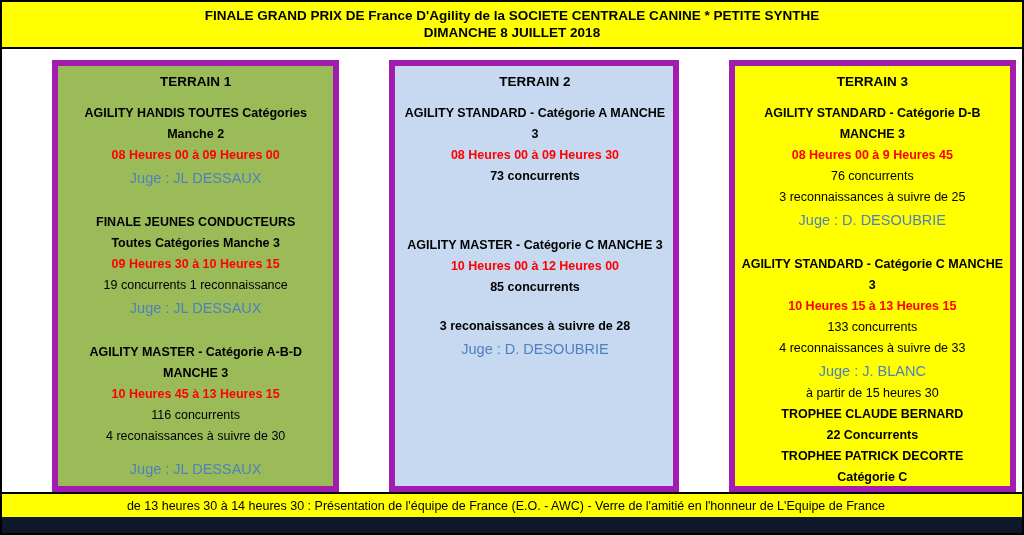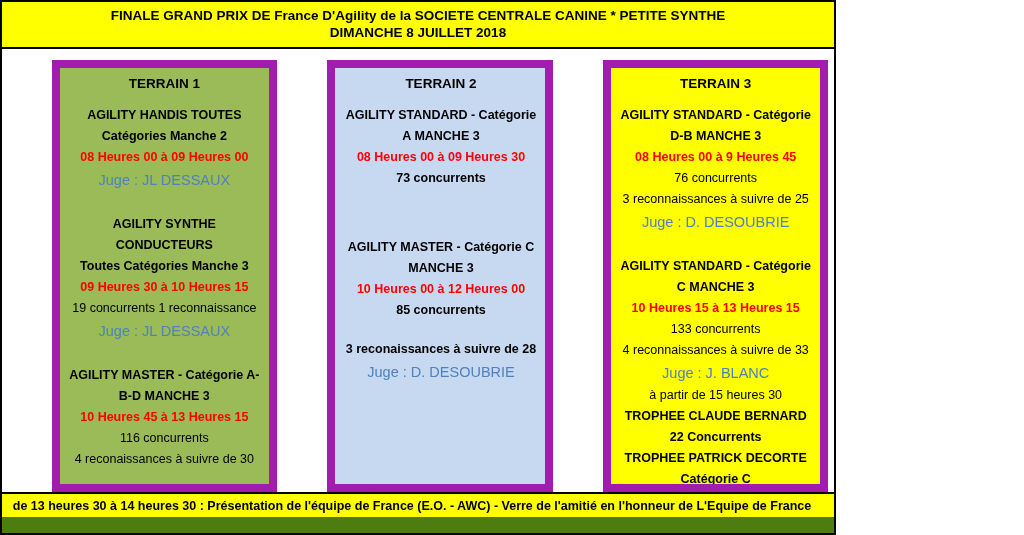--- a/index.html
+++ b/index.html
@@ -8,25 +8,25 @@
   }
   body {
     width: 1024px;
     height: 535px;
     background: #ffffff;
     font-family: "Liberation Sans", sans-serif;
     overflow: hidden;
   }
   .page {
     position: relative;
-    width: 836px;
+    width: 1024px;
     height: 535px;
     box-sizing: border-box;
     border: 2px solid #000000;
-    background: #4d7c0f;
+    background: #0f172a;
   }
   .header {
     background: #ffff00;
     text-align: center;
     padding: 5px 0 6px 0;
     border-bottom: 2px solid #000000;
   }
   .header .line {
     font-weight: bold;
     font-size: 13.5px;
@@ -40,21 +40,21 @@
   .columns {
     display: flex;
     height: 432px;
     padding: 0 6px;
     box-sizing: border-box;
     gap: 6px;
     background: #ffffff;
   }
   .col {
     flex: 1 1 0;
-    border: 8px solid #a21caf;
+    border: 6px solid #a21caf;
     box-sizing: border-box;
     text-align: center;
     padding: 8px 6px 6px 6px;
     overflow: hidden;
     margin-left: 44px;
   }
   .col-1 { background: #9bbb59; }
   .col-2 { background: #c6d9f1; padding-left: 8px; }
   .col-3 { background: #ffff00; }
   .col-title {
@@ -78,21 +78,21 @@
     font-weight: normal;
     font-size: 14.5px;
     line-height: 24px;
   }
   .spacer-s { height: 10px; }
   .spacer-m { height: 18px; }
   .spacer-l { height: 26px; }
   .footer {
     background: #ffff00;
     text-align: center;
-    font-weight: bold;
+    font-weight: normal;
     font-size: 12.5px;
     color: #000000;
     padding: 5px 12px 5px 0;
     border-top: 2px solid #000000;
     height: 25px;
     box-sizing: border-box;
   }
 </style>
 </head>
 <body>
@@ -113,21 +113,21 @@
 
       <div class="block">
         <div class="row bold">AGILITY HANDIS TOUTES Catégories Manche 2</div>
         <div class="row red">08 Heures 00 à 09 Heures 00</div>
         <div class="row judge">Juge : JL DESSAUX</div>
       </div>
 
       <div class="spacer-m"></div>
 
       <div class="block">
-        <div class="row bold">AGILITY SYNTHE CONDUCTEURS</div>
+        <div class="row bold">FINALE JEUNES CONDUCTEURS</div>
         <div class="row bold">Toutes Catégories Manche 3</div>
         <div class="row red">09 Heures 30  à 10 Heures 15</div>
         <div class="row">19 concurrents  1 reconnaissance</div>
         <div class="row judge">Juge : JL DESSAUX</div>
       </div>
 
       <div class="spacer-m"></div>
 
       <div class="block">
         <div class="row bold">AGILITY MASTER  - Catégorie A-B-D  MANCHE 3</div>

